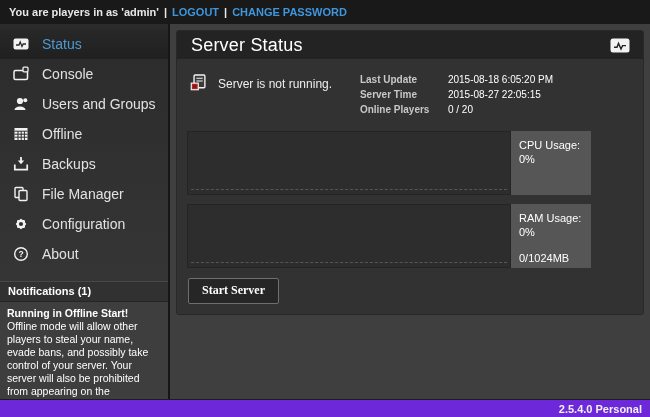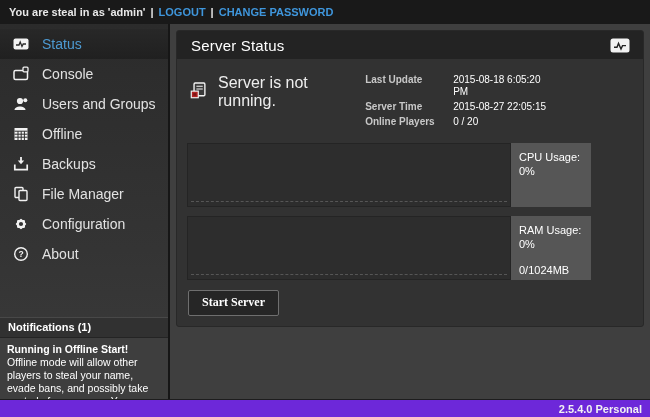--- a/index.html
+++ b/index.html
@@ -17,21 +17,21 @@
   }
   .topbar .sep { color:#e8e8e8; margin:0 5px; }
   .topbar a { color:#3f96dc; text-decoration:none; cursor:pointer; }
   
   .layout { display:flex; height:375px; }
   
   .sidebar {
     width:170px; flex:0 0 170px;
     background:linear-gradient(180deg,#2b2b2b 0%,#343434 60%,#3b3b3b 100%);
     border-right:2px solid #161616;
-    display:flex; flex-direction:column; overflow:hidden;gap:36px;
+    display:flex; flex-direction:column; overflow:hidden;
   }
   .nav { padding-top:5px; }
   .nav-item {
     height:30px; display:flex; align-items:center; gap:13px;
     padding-left:12px; font-size:14px; color:#e2e2e2; cursor:pointer;
   }
   .nav-item .icon { width:17px; height:17px; flex:0 0 17px; display:flex; align-items:center; justify-content:center; }
   .nav-item .icon svg { width:16px; height:16px; }
   .nav-item.active {
     background:linear-gradient(180deg,#282828,#202020);
@@ -49,26 +49,26 @@
   .notif-title { font-weight:bold; }
   
   .main { flex:1; background:#3f3f3f; padding:6px; overflow:hidden; }
   .card {
     background:#323232; border:1px solid #282828; border-radius:3px; overflow:hidden;
   }
   .card-header {
     background:#232323; height:28px; padding:0 13px 0 14px;
     display:flex; align-items:center; justify-content:space-between;
   }
-  .card-title { color:#fff; font-size:15px; letter-spacing:.2px; }
+  .card-title { color:#fff; font-size:18px; letter-spacing:.2px; }
   .card-header .hdr-icon svg { width:20px; height:15px; display:block; }
   .card-body { padding:10px 10px 10px; }
   
   .status-row { display:flex; align-items:flex-start; padding:5px 0 15px 3px; }
-  .status-left { display:flex; align-items:center; gap:11px; font-size:16px; color:#eee; }
+  .status-left { display:flex; align-items:center; gap:11px; font-size:12px; color:#eee; }
   .status-left svg { width:17px; height:17px; }
   .status-info {
     margin-left:auto; margin-right:80px;
     display:grid; grid-template-columns:88px auto; row-gap:3px;
     font-size:10px; line-height:12px;
   }
   .info-label { color:#c8c8c8; font-weight:bold; }
   .info-value { color:#fff; }
   
   .panel-row { display:flex; width:404px; margin-bottom:9px;justify-content:flex-end; }
@@ -97,21 +97,21 @@
   .footer {
     height:18px; background:#6d28d9; border-top:1px solid #1d1d1d;
     display:flex; align-items:center; justify-content:flex-end;
     padding:0 8px; font-size:11px; font-weight:bold; color:#f2f2f2;
   }
 </style>
 </head>
 <body>
 
 <div class="topbar">
-  <span>You are steal in as 'admin'</span>
+  <span>You are players in as 'admin'</span>
   <span class="sep">|</span>
   <a>LOGOUT</a>
   <span class="sep">|</span>
   <a>CHANGE PASSWORD</a>
 </div>
 
 <div class="layout">
 
   <div class="sidebar">
     <div class="nav">

